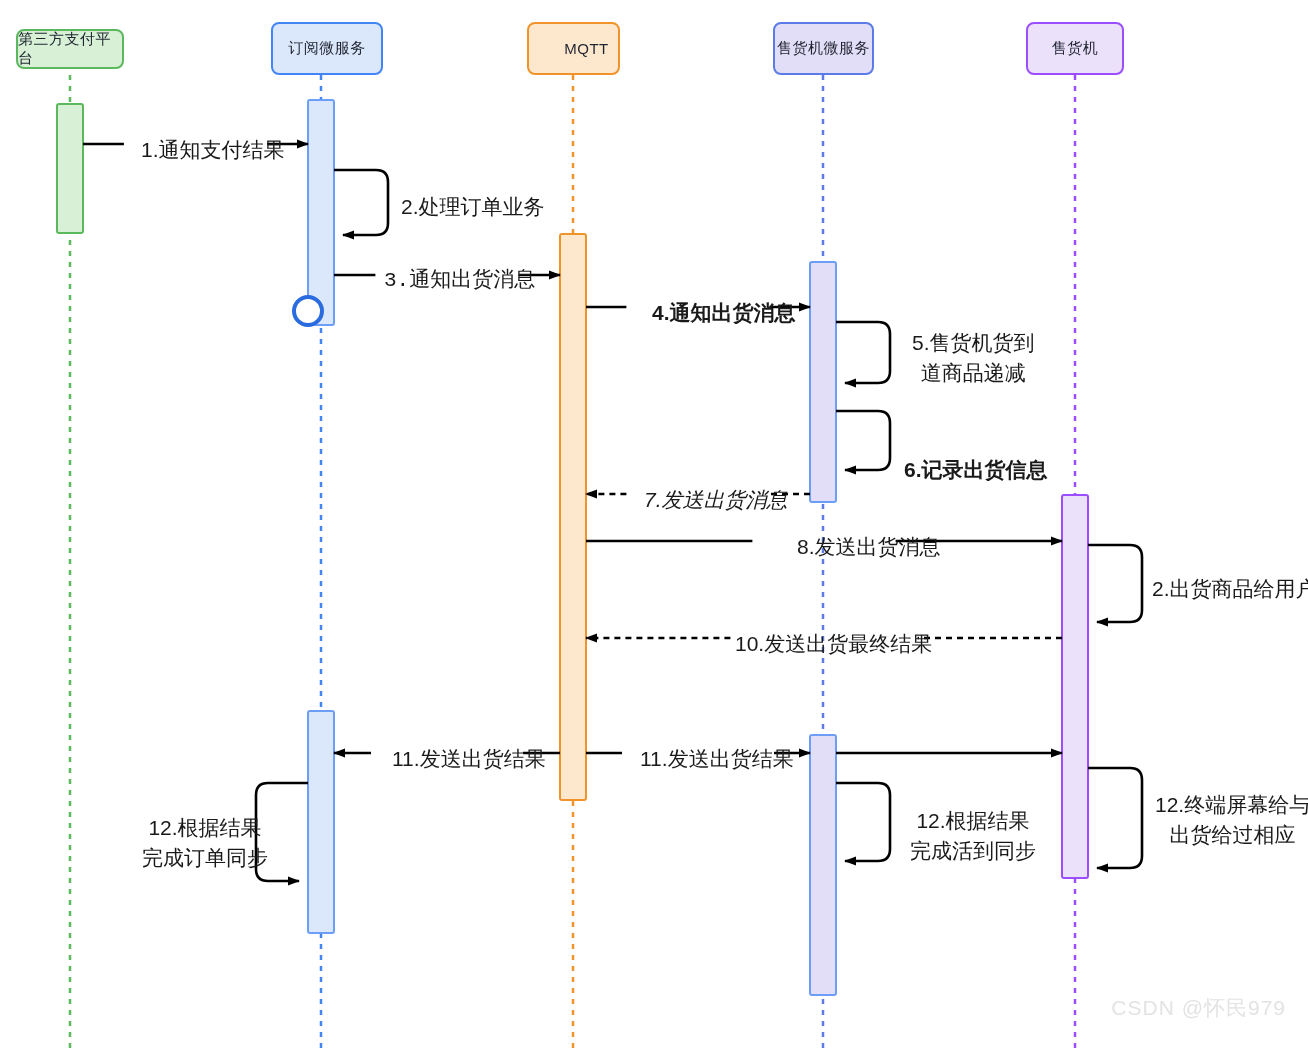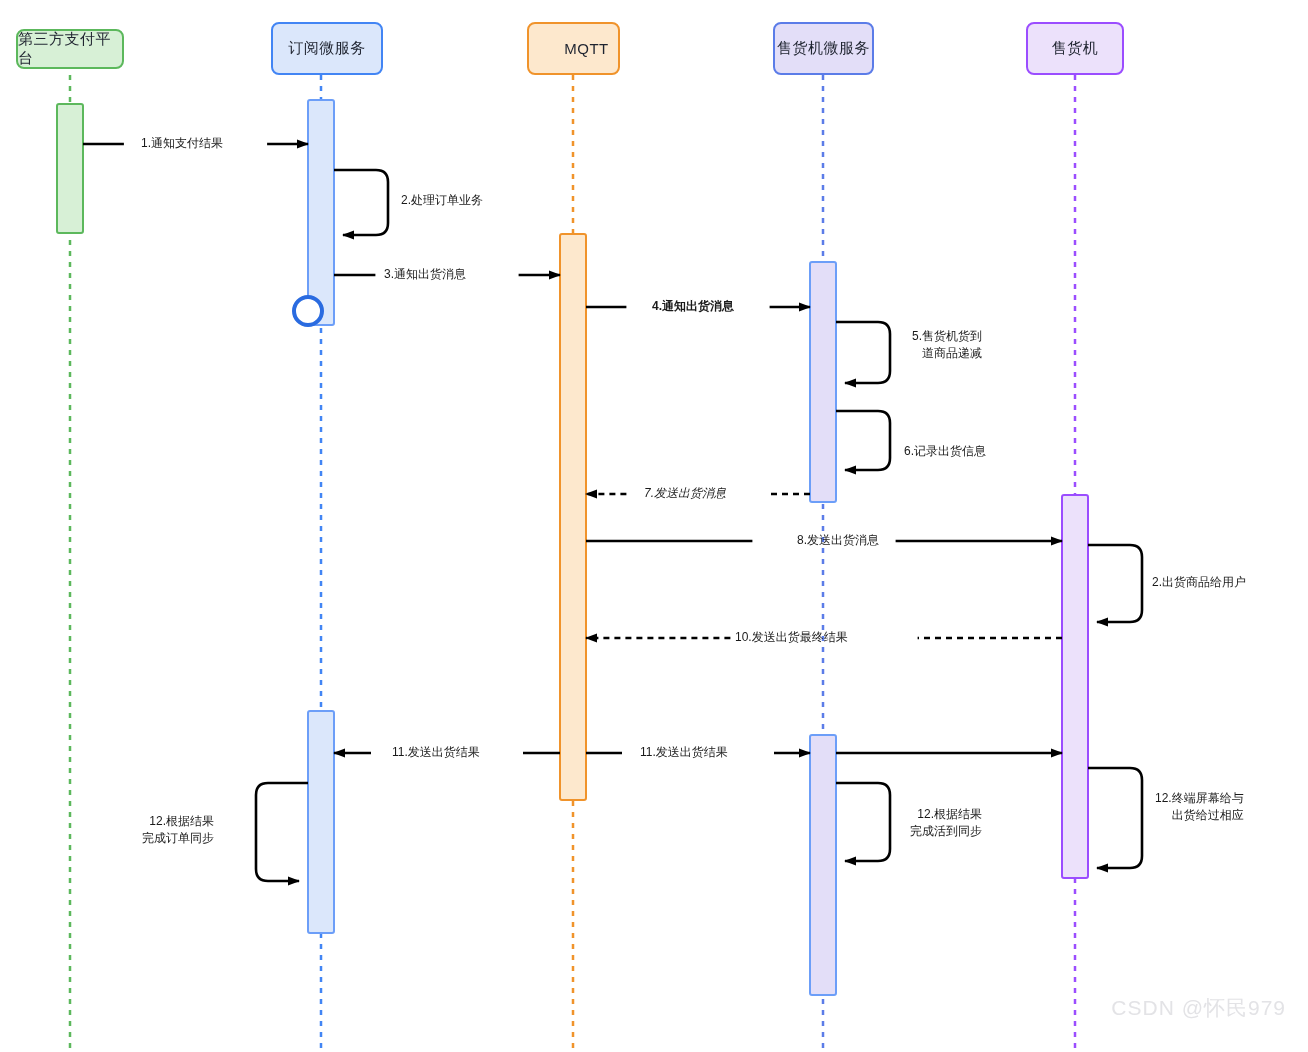--- a/index.html
+++ b/index.html
@@ -33,24 +33,24 @@
     display: flex;
     align-items: center;
     justify-content: center;
     font-size: 15px;
     color: #1f2430;
     letter-spacing: 0.5px;
     font-family: "Liberation Sans", "DejaVu Sans", sans-serif;
   }
   .msg-label {
     position: absolute;
-    font-size: 12px;
+    font-size: 21px;
     color: #1a1a1a;
     white-space: pre;
-    text-align: right;
+    text-align: center;
     line-height: 1.45;
     font-family: "Liberation Sans", "DejaVu Sans", sans-serif;
     pointer-events: none;
   }
   .watermark {
     position: absolute;
     right: 22px;
     bottom: 30px;
     font-size: 21px;
     color: #e3e3e6;
@@ -137,25 +137,25 @@
       <div class="participant-box" style="left: 773px; top: 22px; width: 101px; height: 53px; background: rgb(227, 222, 248); border-color: rgb(91, 124, 232);">
         <span>售货机微服务</span>
       </div>
       <div class="participant-box" style="left: 1026px; top: 22px; width: 98px; height: 53px; background: rgb(236, 225, 251); border-color: rgb(155, 77, 255);">
         <span>售货机</span>
       </div>
     </div>
   <div id="message-labels">
       <div class="msg-label" style="left: 141px; top: 135px;">1.通知支付结果</div>
       <div class="msg-label" style="left: 401px; top: 192px;">2.处理订单业务</div>
-      <div class="msg-label" style="left: 384px; top: 266px;">3.通知出货消息</div>
+      <div class="msg-label" style="left: 384px; top: 266px; font-family: Liberation Mono, monospace;">3.通知出货消息</div>
       <div class="msg-label" style="left: 652px; top: 298px; font-weight: bold;">4.通知出货消息</div>
       <div class="msg-label" style="left: 912px; top: 328px;">5.售货机货到
 道商品递减</div>
-      <div class="msg-label" style="left: 904px; top: 443px;">6.记录出货信息</div>
+      <div class="msg-label" style="left: 904px; top: 455px; font-weight: bold;">6.记录出货信息</div>
       <div class="msg-label" style="left: 644px; top: 485px; font-style: italic;">7.发送出货消息</div>
       <div class="msg-label" style="left: 749px; top: 532px; margin-left: 48px;">8.发送出货消息</div>
       <div class="msg-label" style="left: 1152px; top: 574px;">2.出货商品给用户</div>
       <div class="msg-label" style="left: 735px; top: 629px;">10.发送出货最终结果</div>
       <div class="msg-label" style="left: 392px; top: 744px;">11.发送出货结果</div>
       <div class="msg-label" style="left: 640px; top: 744px;">11.发送出货结果</div>
       <div class="msg-label" style="left: 142px; top: 813px;">12.根据结果
 完成订单同步</div>
       <div class="msg-label" style="left: 910px; top: 806px;">12.根据结果
 完成活到同步</div>

